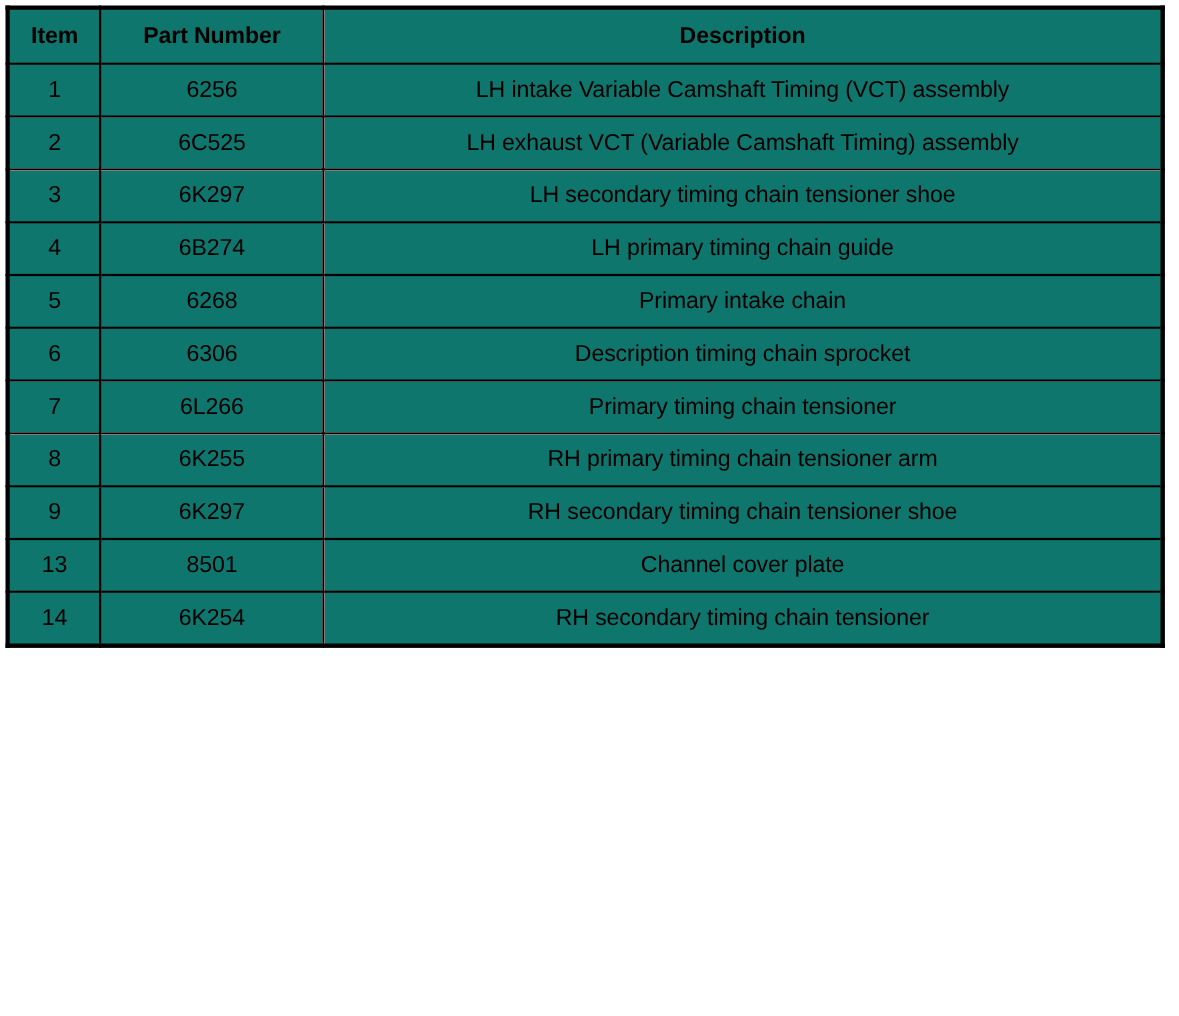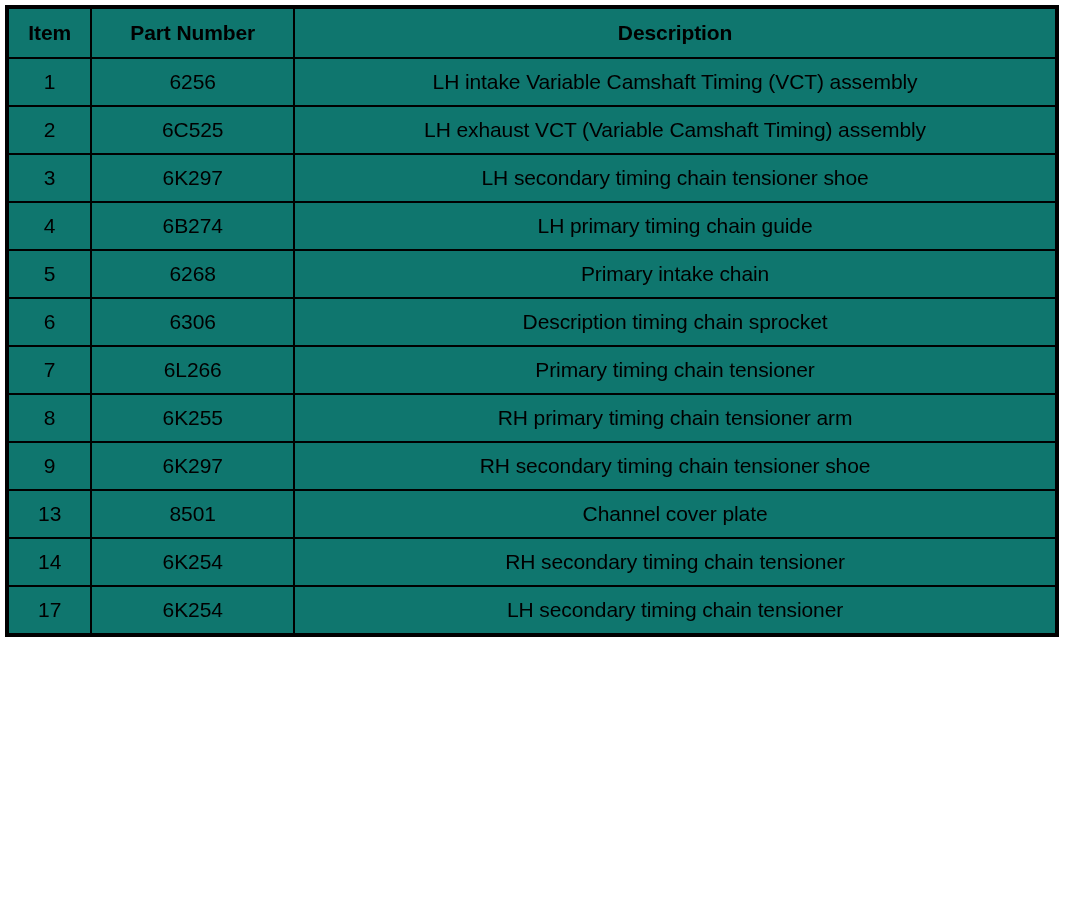--- a/index.html
+++ b/index.html
@@ -153,21 +153,16 @@
           <tr>
             <td class="cell-item">13</td>
             <td class="cell-part">8501</td>
             <td class="cell-desc">Channel cover plate</td>
           </tr>
           <tr>
             <td class="cell-item">14</td>
             <td class="cell-part">6K254</td>
             <td class="cell-desc">RH secondary timing chain tensioner</td>
           </tr>
-          <tr>
-            <td class="cell-item">17</td>
-            <td class="cell-part">6K254</td>
-            <td class="cell-desc">LH secondary timing chain tensioner</td>
-          </tr>
         </tbody>
     </table>
   </div>
 </div>
 
 </body></html>

